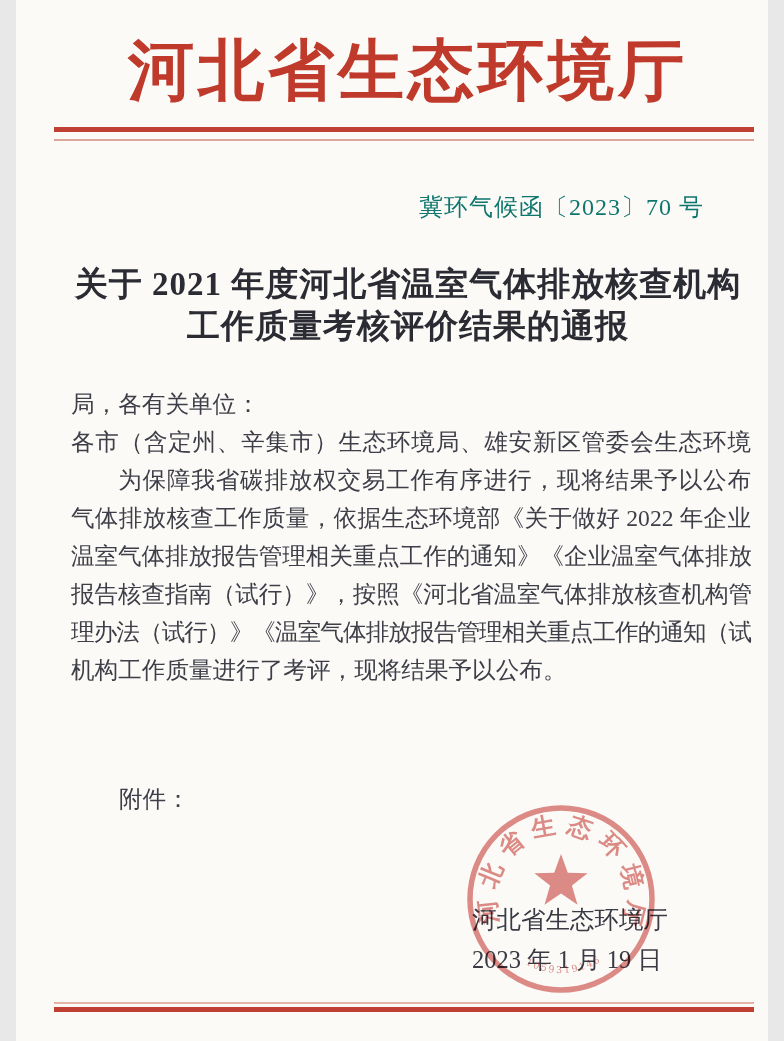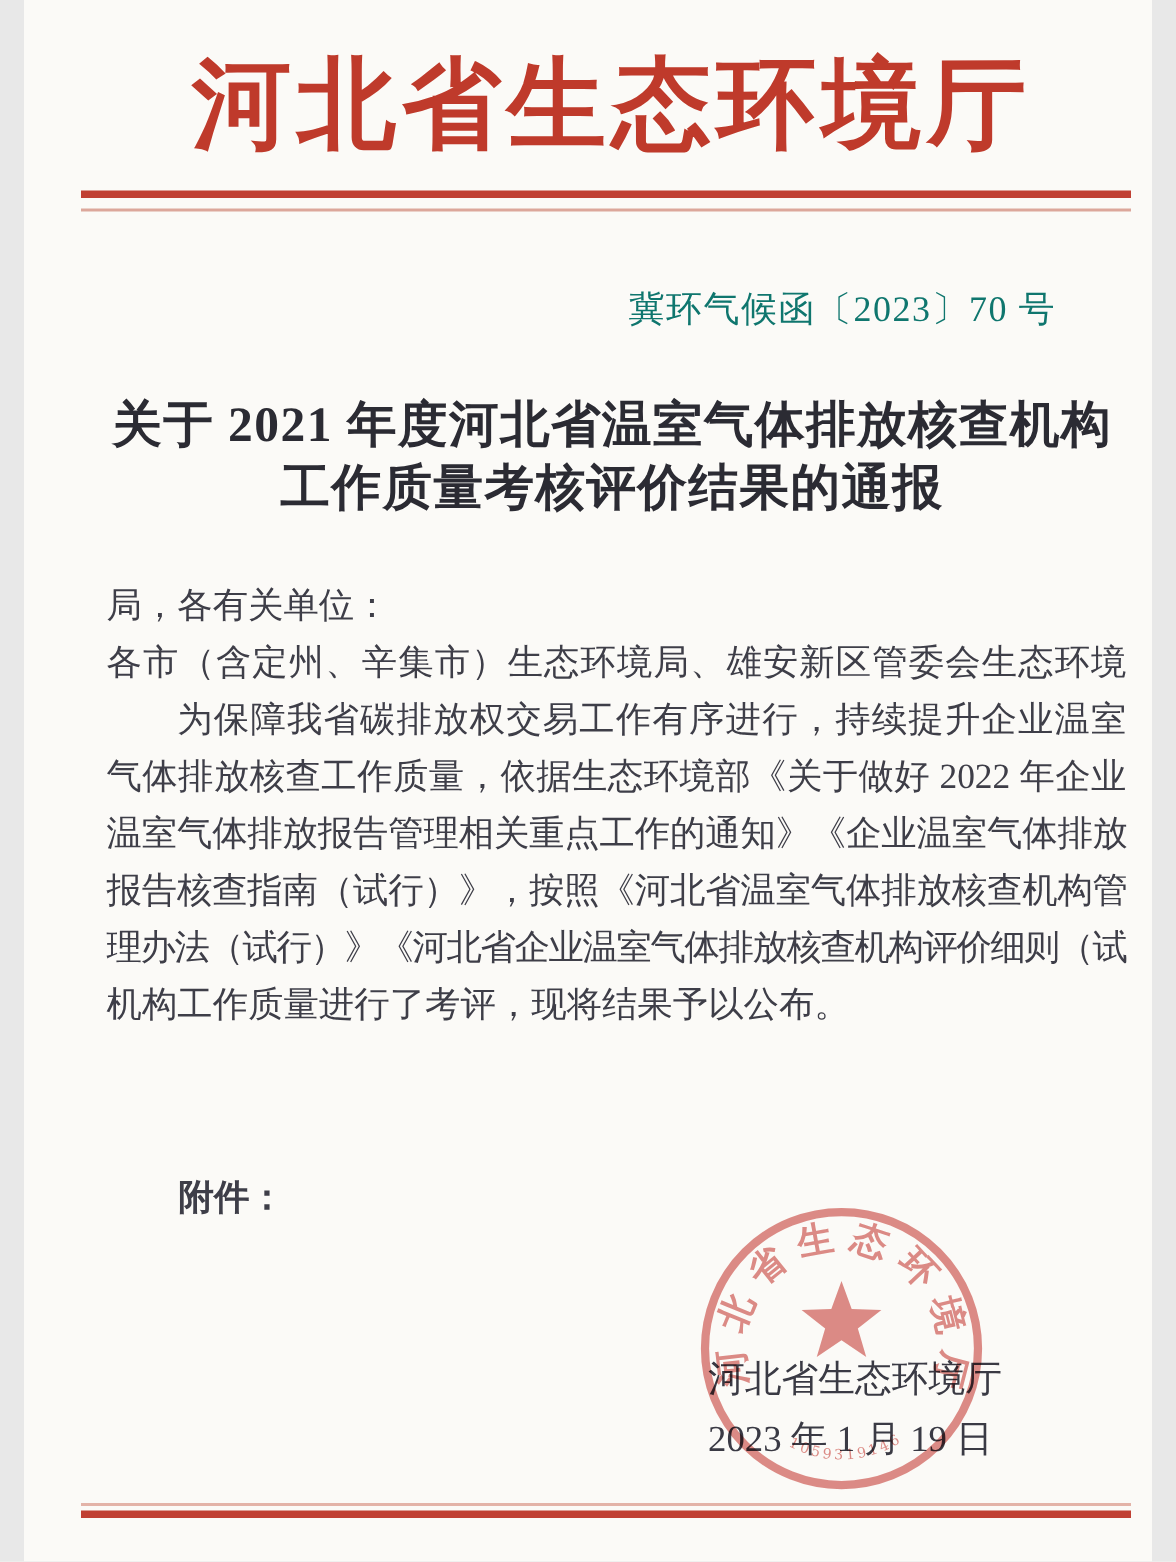--- a/index.html
+++ b/index.html
@@ -56,21 +56,21 @@
   .body-text .line.fill{
     text-align:justify;
     text-align-last:justify;
   }
   .line.indent{text-indent:2em;}
   .line.tight{letter-spacing:-1px;}
   
   .attachment{
     position:absolute;top:779px;left:103px;width:640px;
     display:flex;align-items:flex-start;
-    font-size:23.6px;line-height:41px;font-weight:bold;
+    font-size:23.6px;line-height:41px;
   }
   .attachment .label{flex:0 0 auto;}
   .attachment .content{flex:0 0 562px;width:562px;}
   
   .signature{
     position:absolute;top:900px;left:456px;
     font-size:24.5px;line-height:40px;
     color:#3a3a44;
   }
   
@@ -102,25 +102,25 @@
   <div class="doc-number">冀环气候函〔2023〕70 号</div>
 
   <div class="title">
       <div class="line">关于 2021 年度河北省温室气体排放核查机构</div>
       <div class="line">工作质量考核评价结果的通报</div>
     </div>
 
   <div class="body-text">
       <div class="line">局，各有关单位：</div>
       <div class="line fill">各市（含定州、辛集市）生态环境局、雄安新区管委会生态环境</div>
-      <div class="line fill indent">为保障我省碳排放权交易工作有序进行，持续提升企业温室</div>
+      <div class="line fill indent">为保障我省碳排放权交易工作有序进行，现将结果予以公布</div>
       <div class="line fill">气体排放核查工作质量，依据生态环境部《关于做好 2022 年企业</div>
       <div class="line fill tight">温室气体排放报告管理相关重点工作的通知》《企业温室气体排放</div>
       <div class="line fill tight">报告核查指南（试行）》，按照《河北省温室气体排放核查机构管</div>
-      <div class="line fill tight">理办法（试行）》《河北省企业温室气体排放核查机构评价细则（试</div>
+      <div class="line fill tight">理办法（试行）》《温室气体排放报告管理相关重点工作的通知（试</div>
       <div class="line">机构工作质量进行了考评，现将结果予以公布。</div>
     </div>
 
   <div class="attachment">
     <div class="label">附件：</div>
   </div>
 
   <div class="signature">
     <div>河北省生态环境厅</div>
     <div>2023 年 1 月 19 日</div>

